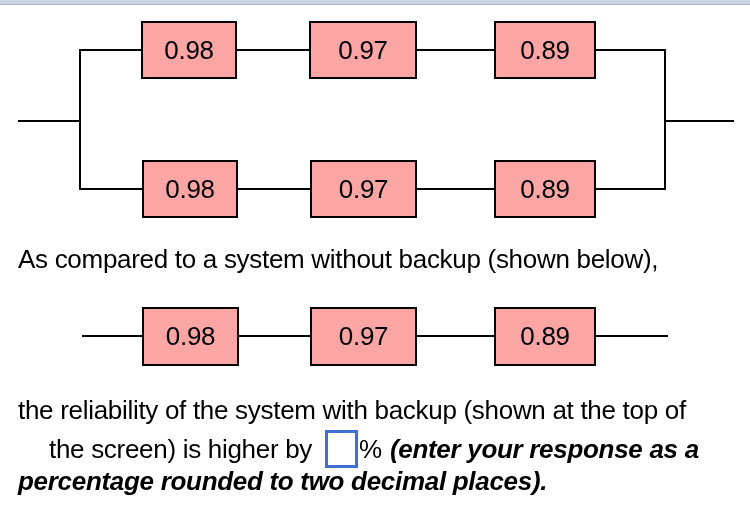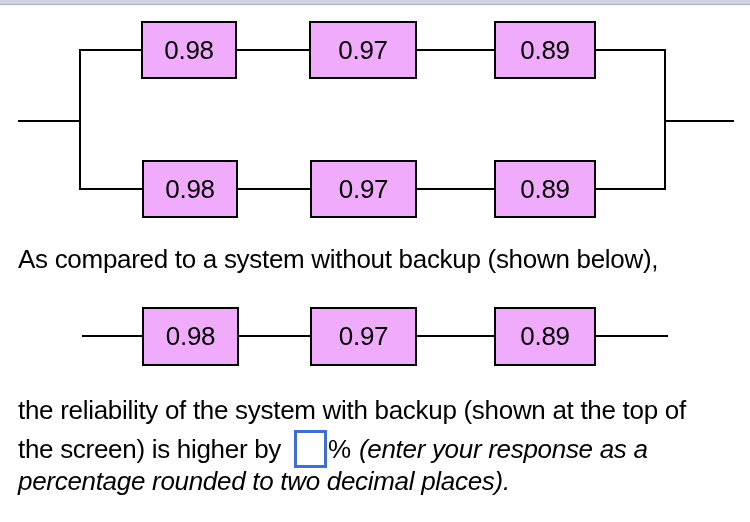--- a/index.html
+++ b/index.html
@@ -12,31 +12,31 @@
   }
   .topbar{
     position:absolute;left:0;top:0;width:750px;height:4px;
     background:#ccd4e2;border-bottom:1px solid #a8b3c6;
   }
   
   .hline{position:absolute;height:2px;background:#000;}
   .vline{position:absolute;width:2px;background:#000;}
   .rblock{
     position:absolute;box-sizing:border-box;
-    border:2px solid #000;background:#f0abfc;
+    border:2px solid #000;background:#fca5a5;
     display:flex;align-items:center;justify-content:center;
     font-size:26px;
   }
   
   .textline{
     position:absolute;left:18px;
     font-size:26px;line-height:38px;white-space:nowrap;
   }
   .q2{display:flex;align-items:center;}
-  .it{font-style:italic;}
+  .it{font-style:italic;font-weight:bold;}
   .answer-box{
     box-sizing:border-box;width:33px;height:38px;
     border:3px solid #3e6fd1;border-radius:0;
     margin-left:13px;padding:0;
     font-size:22px;text-align:center;outline:none;
     font-family:"Liberation Sans", sans-serif;
   }
   .pct{margin-left:1px;}
   .sp{margin-left:8px;}
 </style>
@@ -77,20 +77,20 @@
   <div class="rblock" style="left:142px;top:307px;width:97px;height:59px;">0.98</div>
   <div class="hline" style="left:239px;top:335px;width:71px;"></div>
   <div class="rblock" style="left:310px;top:307px;width:107px;height:59px;">0.97</div>
   <div class="hline" style="left:417px;top:335px;width:77px;"></div>
   <div class="rblock" style="left:494px;top:307px;width:102px;height:59px;">0.89</div>
   <div class="hline" style="left:596px;top:335px;width:72px;"></div>
 </div>
 
 <div class="textline" style="top:391px;">the reliability of the system with backup (shown at the top of</div>
 
-<div class="textline q2" style="top:429px;height:40px;">
+<div class="textline q2" style="top:429px;height:40px;margin-left:31px;">
   <span>the screen) is higher by</span>
   <input class="answer-box" type="text" value="" style="border-color: rgb(62, 111, 209);">
   <span class="pct">%</span>
   <span class="it sp">(enter your response as a</span>
 </div>
 
 <div class="textline it" style="top:462px;">percentage rounded to two decimal places).</div>
 
 </body></html>

